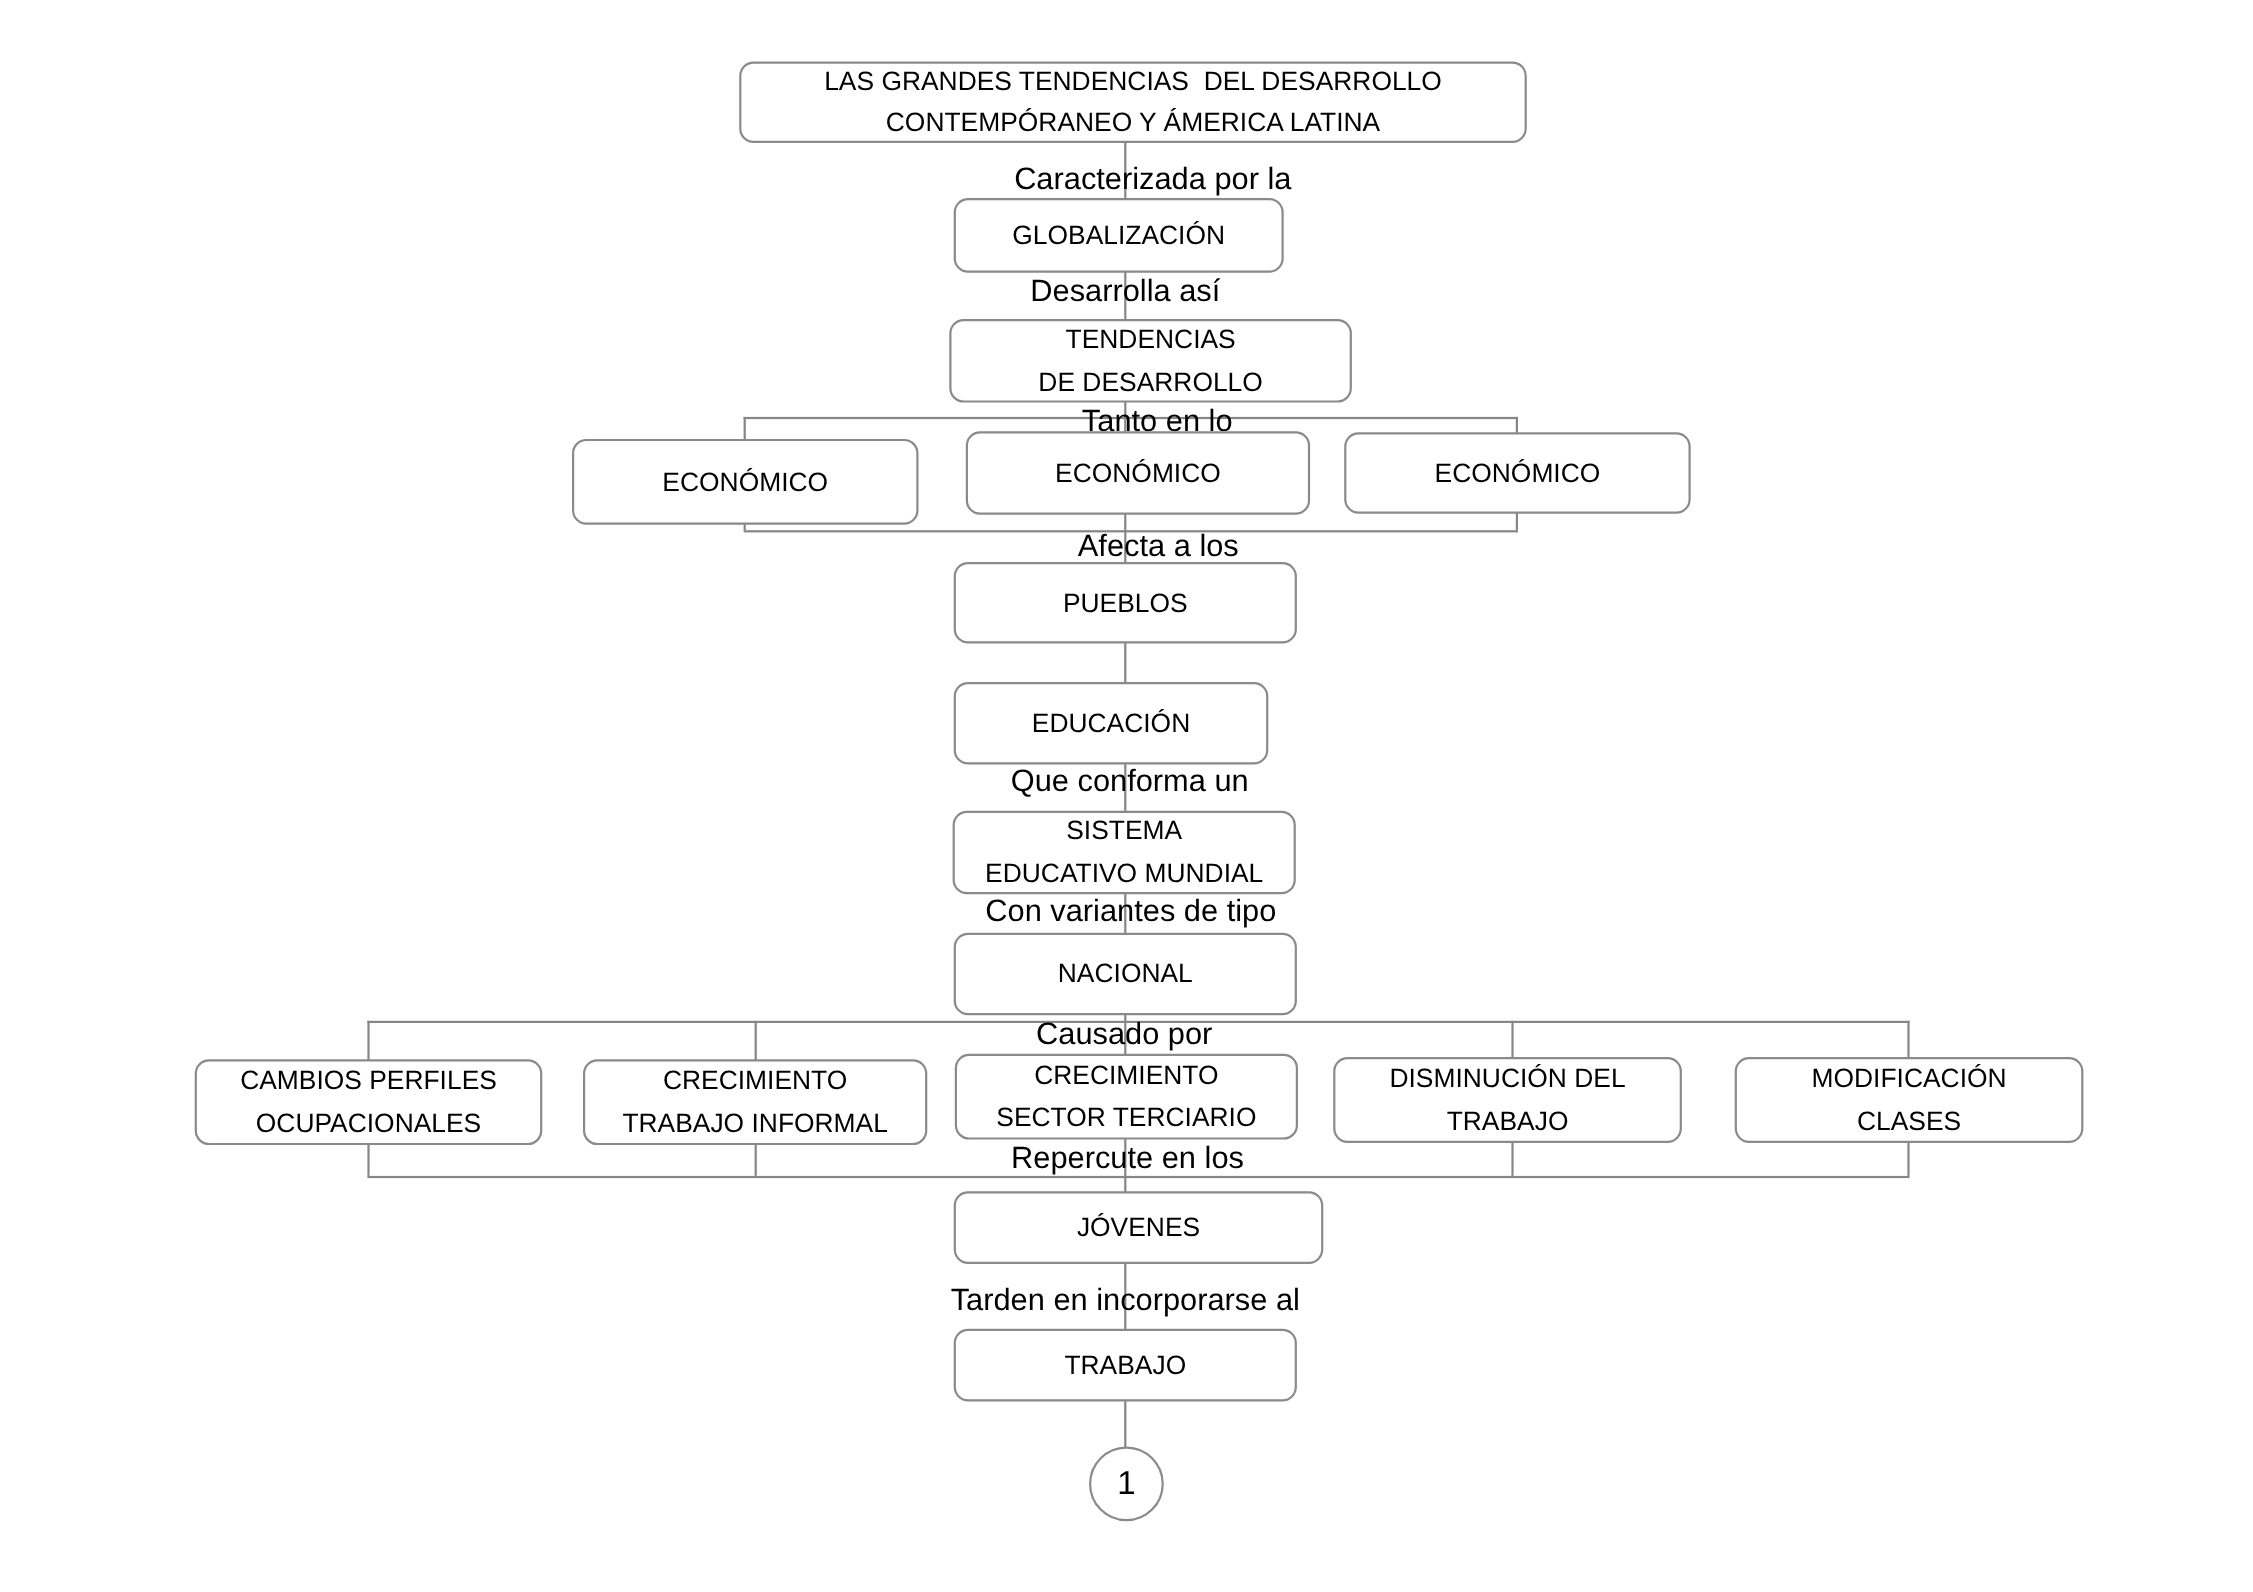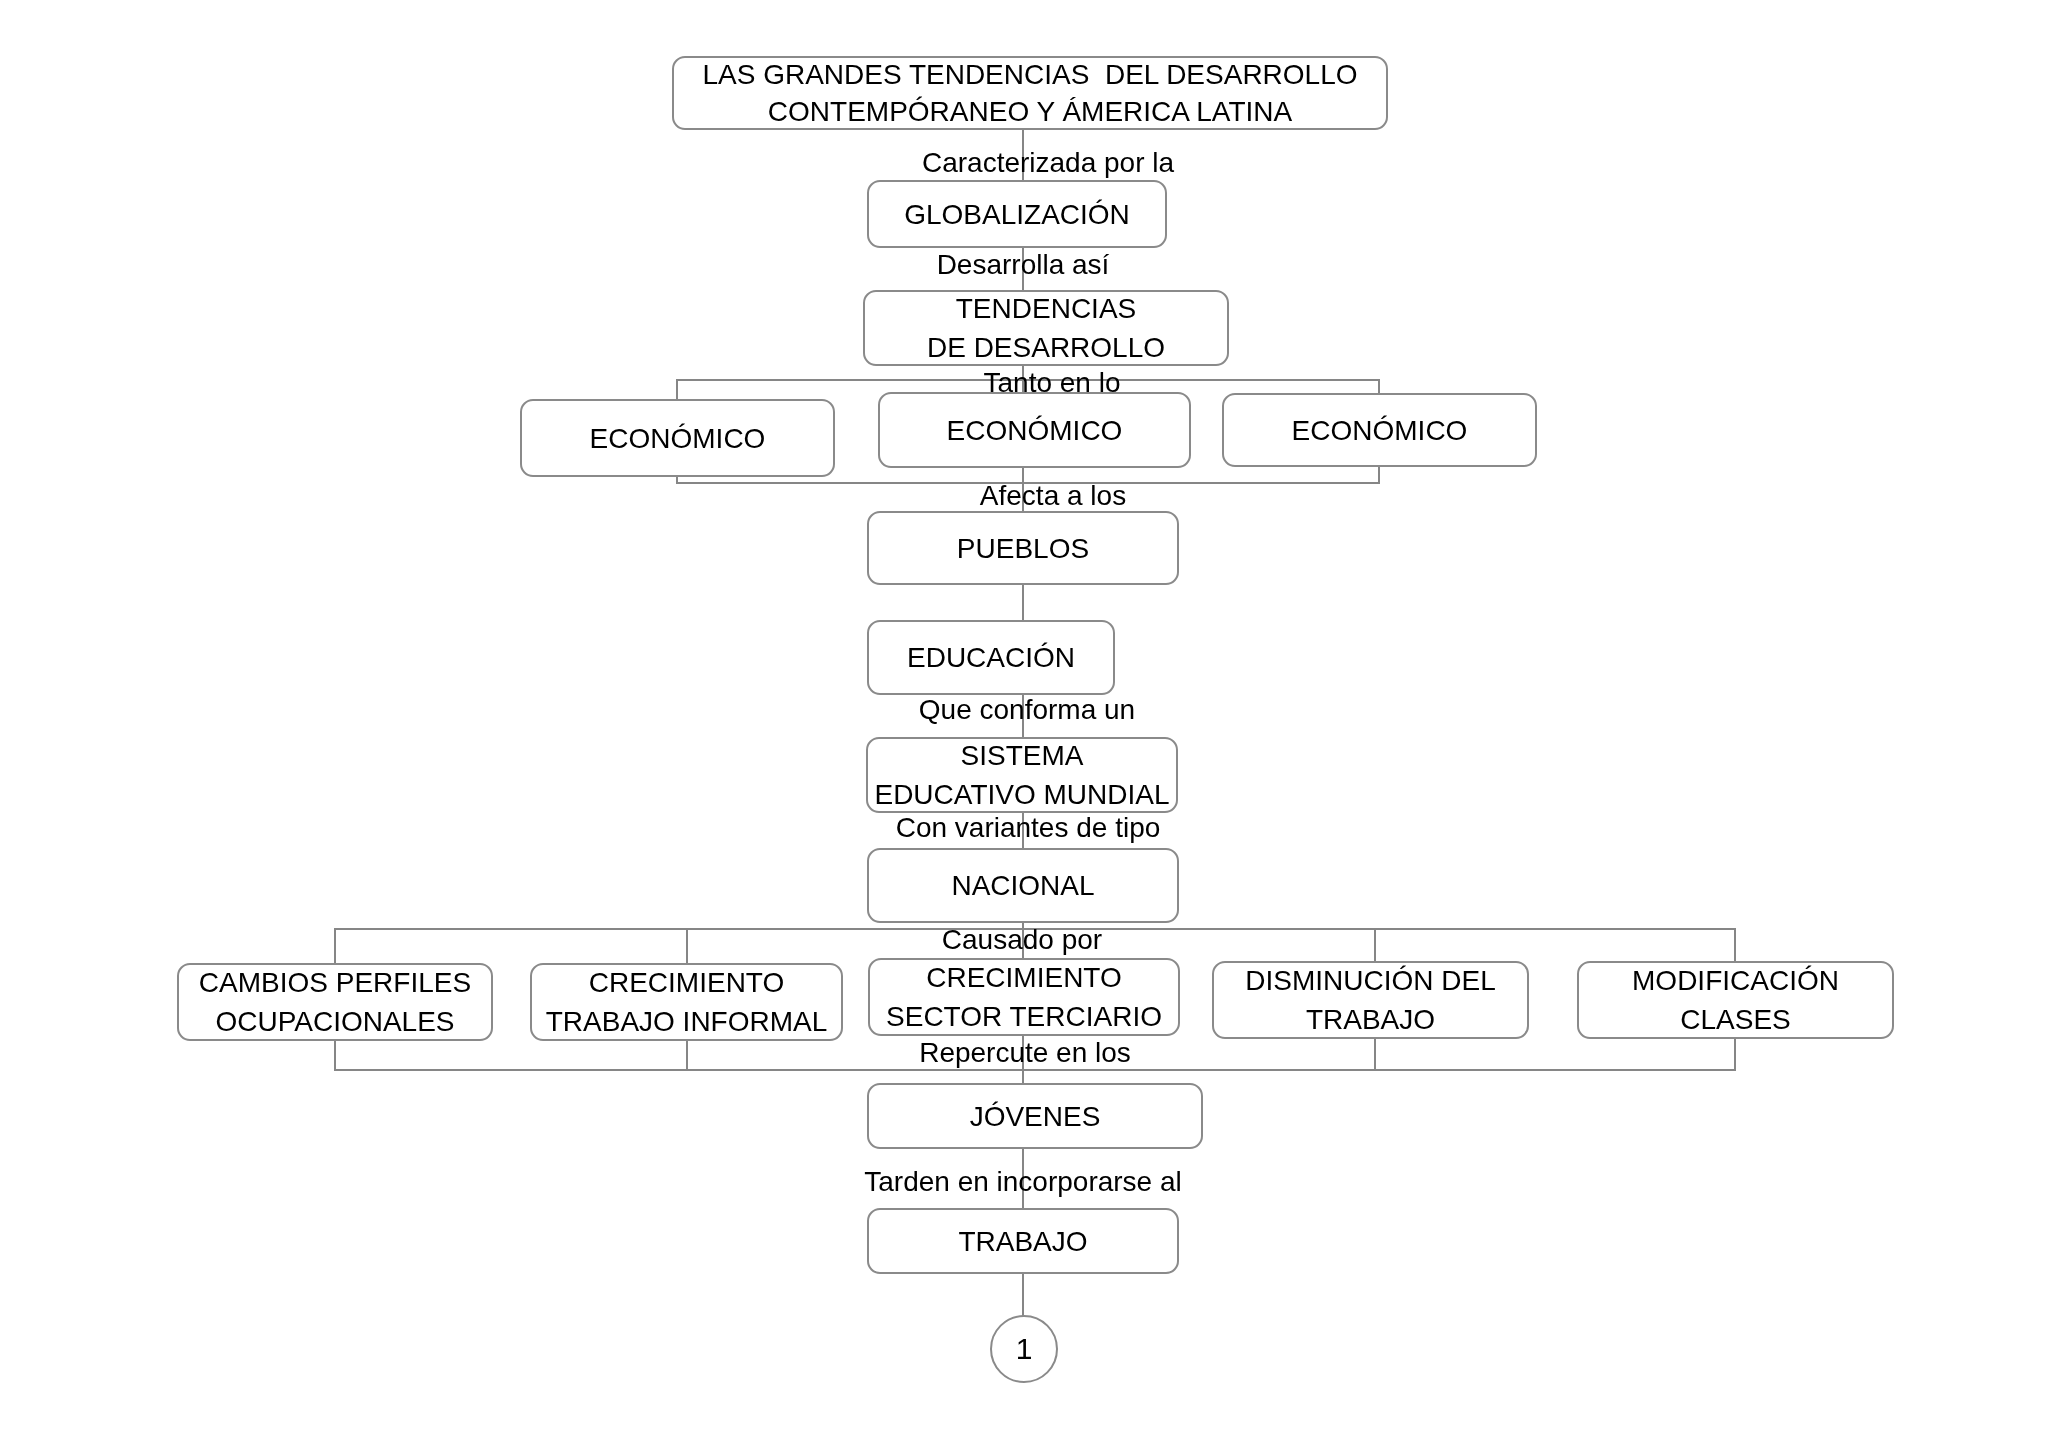--- a/index.html
+++ b/index.html
@@ -40,21 +40,21 @@
     position: absolute;
     z-index: 3;
     box-sizing: border-box;
     background: #ffffff;
     border: 2px solid #8a8a8a;
     border-radius: 13px;
     display: flex;
     flex-direction: column;
     align-items: center;
     justify-content: center;
-    font-size: 28px;
+    font-size: 24px;
     line-height: 39px;
     text-align: center;
   }
   .node span {
     display: inline-block;
     white-space: nowrap;
   }
   .node.title-node { line-height: 37px; }
   .page-circle {
     position: absolute;
@@ -125,21 +125,21 @@
   </div>
 
   <div class="node" style="left:1222px; top:393px; width:315px; height:74px;">
     <span>ECONÓMICO</span>
   </div>
 
   <div class="node" style="left:867px; top:511px; width:312px; height:74px;">
     <span>PUEBLOS</span>
   </div>
 
-  <div class="node" style="left:867px; top:620px; width:248px; height:75px;">
+  <div class="node" style="left:867px; top:620px; width:286px; height:75px;">
     <span>EDUCACIÓN</span>
   </div>
 
   <div class="node" style="left:866px; top:737px; width:312px; height:76px;">
     <span>SISTEMA</span>
     <span>EDUCATIVO MUNDIAL</span>
   </div>
 
   <div class="node" style="left:867px; top:848px; width:312px; height:75px;">
     <span>NACIONAL</span>

